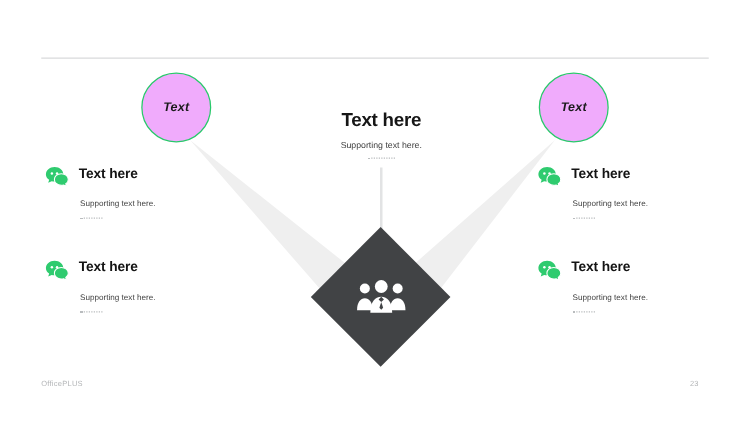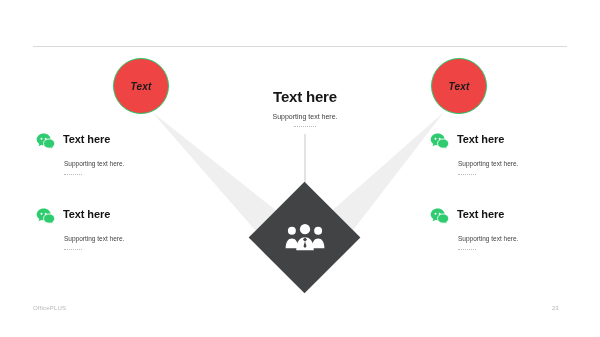--- a/index.html
+++ b/index.html
@@ -40,21 +40,21 @@
   .v-line{
     position:absolute;left:304px;top:134px;width:1.5px;height:76px;
     background:#e2e3e4;
   }
 
   
   .circle{
     position:absolute;width:54px;height:54px;border-radius:50%;
     border:1.4px solid #28c96a;
     display:flex;align-items:center;justify-content:center;
-    background:#ef4444;
+    background:#f0abfc;
   }
   .circle span{
     font-size:10px;font-weight:bold;font-style:italic;color:#1b1b1b;
     letter-spacing:0.2px;
   }
   .circle-left{left:113px;top:58px;}
   .circle-right{left:431px;top:58px;}
 
   
   .diamond{

